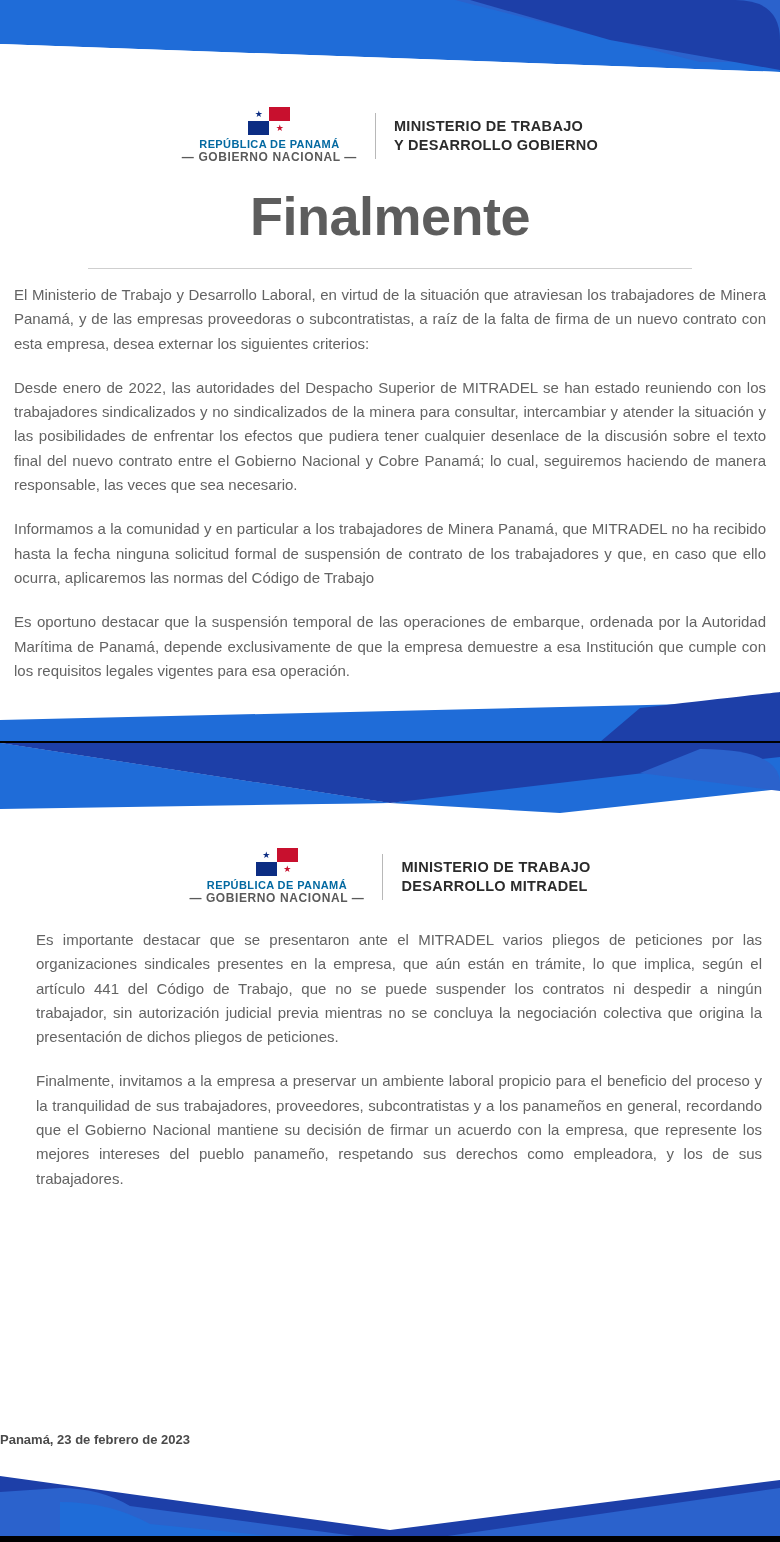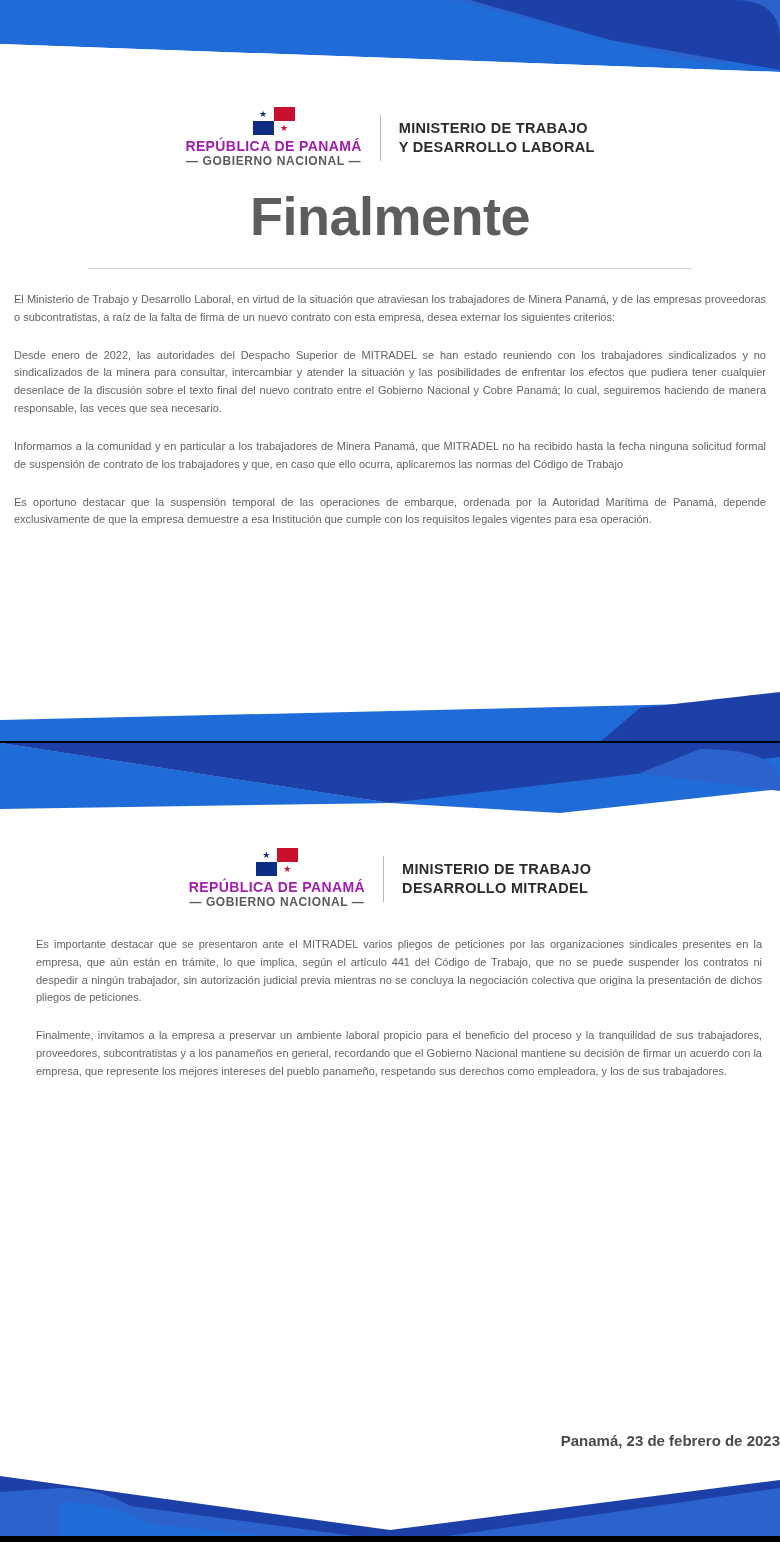--- a/index.html
+++ b/index.html
@@ -82,24 +82,24 @@
     left: 50%;
     top: 50%;
     transform: translate(-50%, -50%);
     font-size: 9px;
     line-height: 1;
   }
   .star-blue { color: #0c2d83; }
   .star-red  { color: #c8102e; }
 
   .crest-title {
-    font-size: 14px;
+    font-size: 11px;
     font-weight: bold;
     letter-spacing: 0.4px;
-    color: #a21caf;
+    color: #0369a1;
     white-space: nowrap;
   }
   .crest-sub {
     font-size: 12px;
     font-weight: bold;
     letter-spacing: 0.6px;
     color: #5a5a5a;
     margin-top: 0;
     white-space: nowrap;
   }
@@ -147,37 +147,37 @@
     top: 283px;
     width: 752px;
   }
   .body-p2 {
     position: absolute;
     left: 36px;
     top: 928px;
     width: 726px;
   }
   p.para {
-    margin: 8px 0 20px 0;
-    font-size: 11px;
+    margin: 0 0 20px 0;
+    font-size: 15px;
     line-height: 1.62;
     color: #636363;
     text-align: justify;
     text-justify: inter-word;
   }
   p.para:last-child { margin-bottom: 0; }
 
   
   .doc-date {
     position: absolute;
     left: 0;
     top: 1432px;
     width: 780px;
-    text-align: right;
-    font-size: 15px;
+    text-align: left;
+    font-size: 13px;
     font-weight: bold;
     color: #4a4a4a;
   }
 </style>
 </head>
 <body>
 
 <div class="doc">
 
   <div class="deco deco-top">
@@ -201,21 +201,21 @@
         <div class="q q-wr">
             <span class="star star-red">★</span>
           </div>
       </div>
       <div class="crest-title">REPÚBLICA DE PANAMÁ</div>
       <div class="crest-sub">— GOBIERNO NACIONAL —</div>
     </div>
     <div class="masthead-rule"></div>
     <div class="ministry">
       <div>MINISTERIO DE TRABAJO</div>
-      <div>Y DESARROLLO LABORAL</div>
+      <div>Y DESARROLLO GOBIERNO</div>
     </div>
   </div>
 
   <div class="doc-title">Finalmente</div>
   <div class="title-rule"></div>
 
   <div class="body-p1">
     <p class="para">El Ministerio de Trabajo y Desarrollo Laboral, en virtud de la situación que  atraviesan los trabajadores de Minera Panamá, y de las empresas proveedoras o subcontratistas, a raíz de la falta de firma de un nuevo contrato con esta empresa, desea externar los siguientes criterios:</p>
     <p class="para">Desde enero de 2022, las autoridades del Despacho Superior de MITRADEL se han estado reuniendo con los trabajadores sindicalizados y no sindicalizados de la minera para consultar, intercambiar y atender la situación y las posibilidades de enfrentar los efectos que pudiera tener cualquier desenlace de la discusión sobre el texto final del nuevo contrato entre el Gobierno Nacional y Cobre Panamá; lo cual, seguiremos haciendo de manera responsable, las veces que sea necesario.</p>
     <p class="para">Informamos a la comunidad y en particular a los trabajadores de Minera Panamá, que MITRADEL no ha recibido hasta la fecha ninguna solicitud formal de suspensión de contrato de los trabajadores y que, en caso que ello ocurra, aplicaremos las normas del Código de Trabajo</p>

